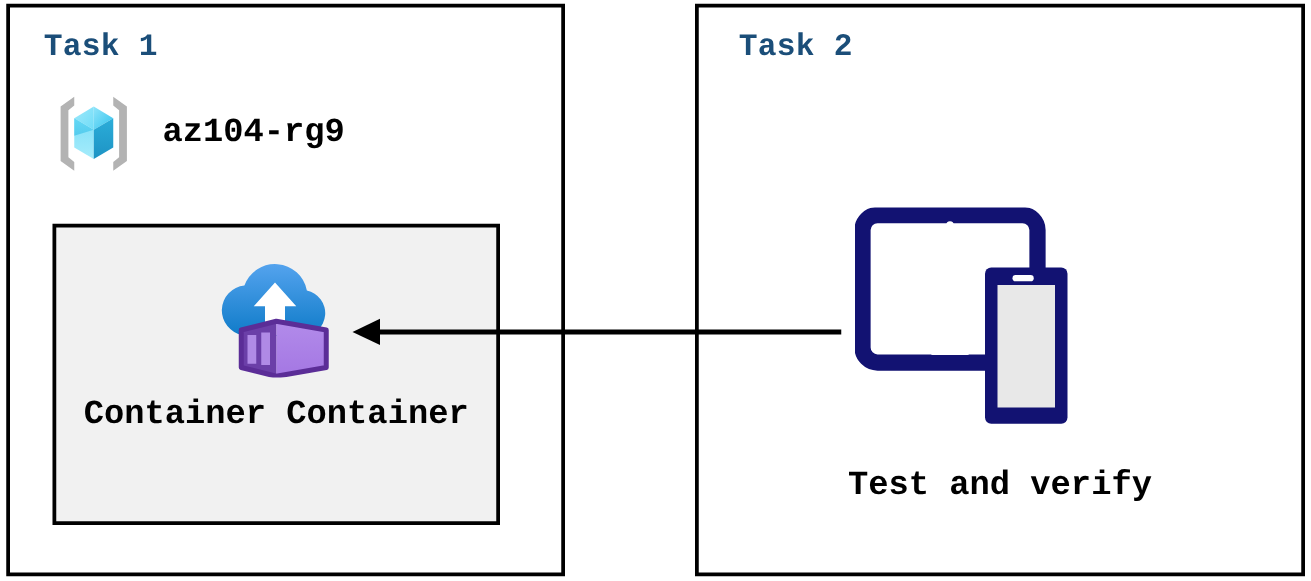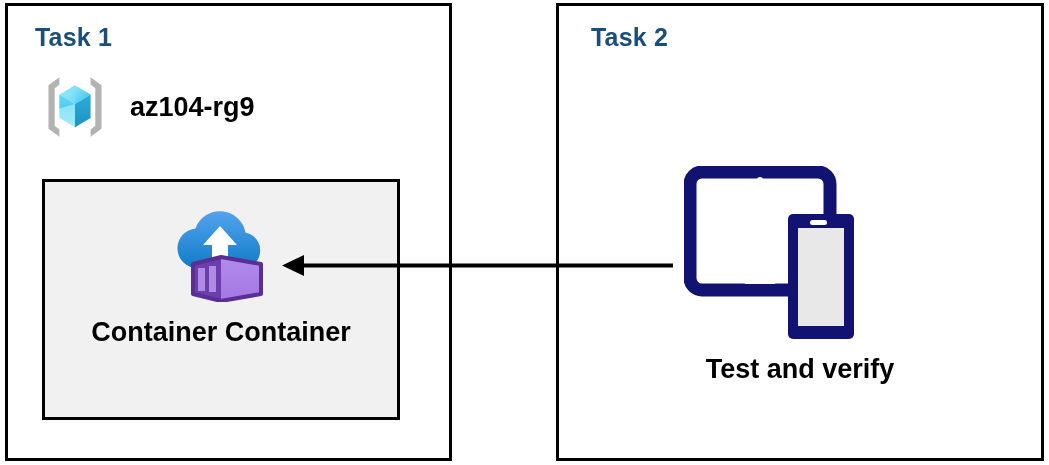--- a/index.html
+++ b/index.html
@@ -12,20 +12,21 @@
     height: 465px;
     position: relative;
     font-family: "Liberation Sans", sans-serif;
     overflow: hidden;
   }
   #canvas {
     position: absolute;
     left: 0; top: 0;
     width: 905px;
     height: 465px;
+    font-family: Liberation Mono, monospace;
   }
 
   
   .panel {
     position: absolute;
     background: #ffffff;
     border: 3px solid #000000;
     box-sizing: border-box;
   }
   #panel-task1 {
@@ -103,21 +104,21 @@
     left: 125px;
     top: 160px;
     width: 200px;
     height: 185px;
     display: block;
   }
   #verify-label {
     position: absolute;
     left: 0;
     right: 0;
-    top: 348px;
+    top: 368px;
     text-align: center;
     font-size: 27px;
     font-weight: bold;
     color: #000000;
     white-space: nowrap;
   }
 
   
   #connector-arrow {
     position: absolute;

